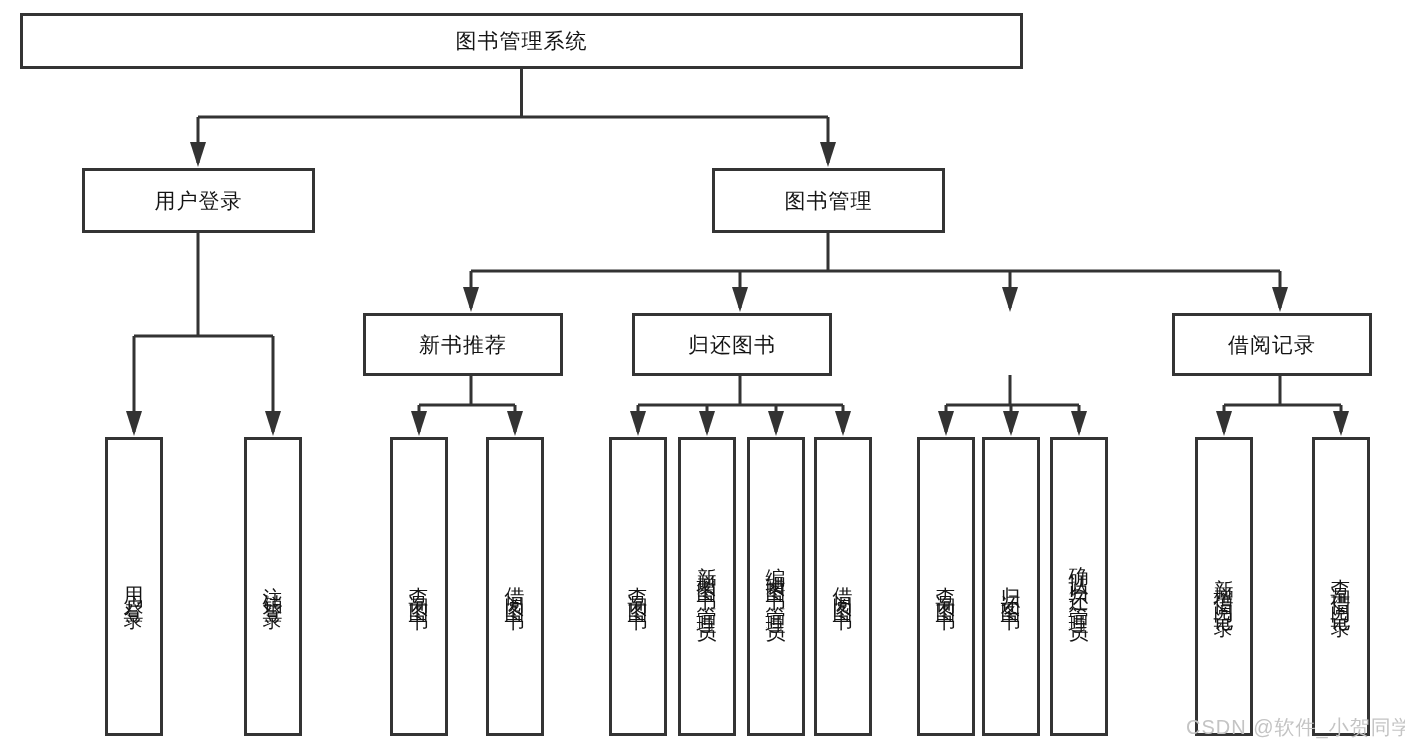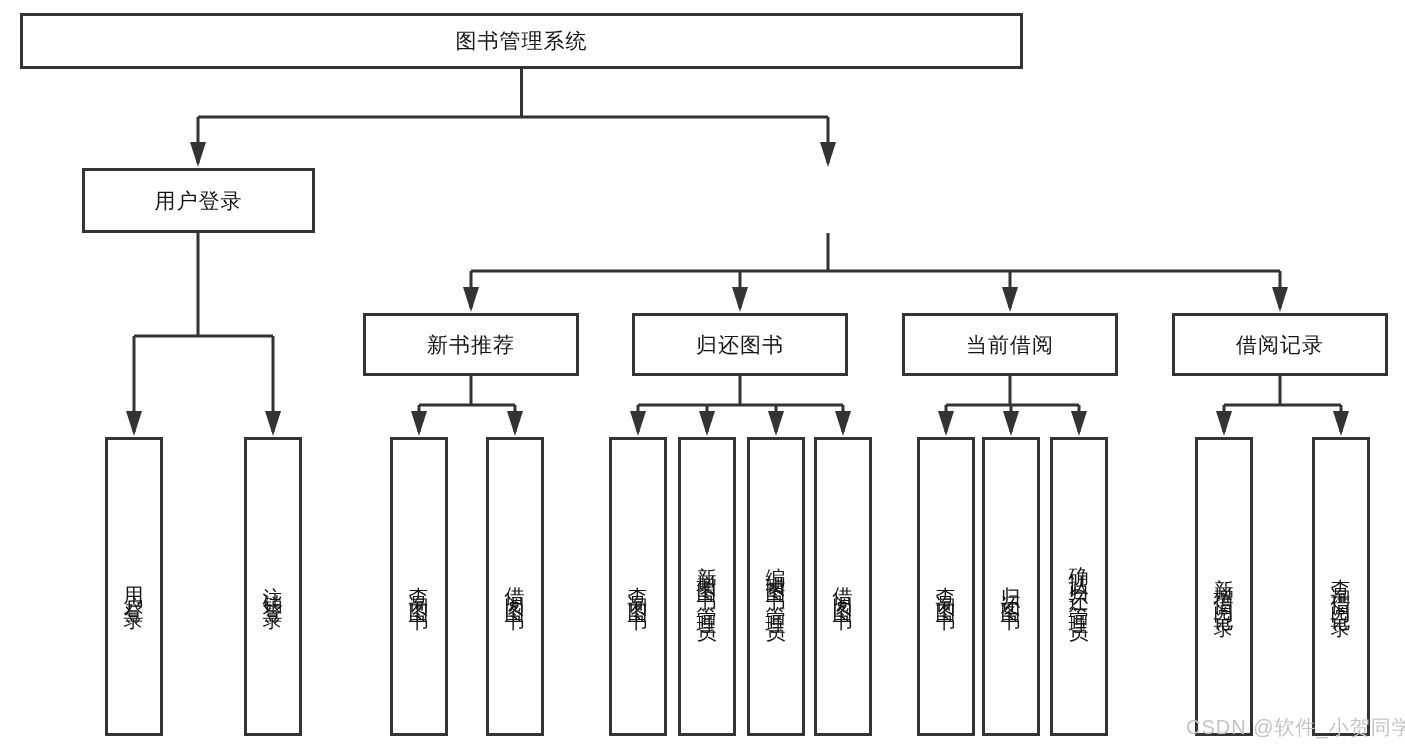--- a/index.html
+++ b/index.html
@@ -19,21 +19,21 @@
   }
   .h{font-size:21px;letter-spacing:1px;text-align:right;}
   .v span{
     writing-mode:vertical-rl;
     text-orientation:mixed;
     font-size:20px;
     letter-spacing:8px;
     line-height:1.1;
   }
   .lvl2{width:233px;height:65px;top:168px;}
-  .lvl3{width:216px;height:63px;top:313px;}
+  .lvl3{width:200px;height:63px;top:313px;}
   .leaf{width:58px;height:299px;top:437px;}
   #watermark{
     position:absolute;left:1186px;top:714px;
     font-size:20px;color:#c4c4c4;letter-spacing:1px;
     white-space:nowrap;z-index:5;
   }
 </style>
 </head>
 <body>
 
@@ -79,29 +79,29 @@
     </g>
   </svg>
 
   <div class="box h" style="left:20px;top:13px;width:1003px;height:56px">
     <span>图书管理系统</span>
   </div>
 
   <div class="box h lvl2" style="left:82px">
     <span>用户登录</span>
   </div>
+  <div class="box h lvl2" style="left:712px">
+    <span>图书管理</span>
+  </div>
 
   <div class="box h lvl3" style="left:363px">
     <span>新书推荐</span>
   </div>
   <div class="box h lvl3" style="left:632px">
     <span>归还图书</span>
-  </div>
-  <div class="box h lvl3" style="left:902px">
-    <span>当前借阅</span>
   </div>
   <div class="box h lvl3" style="left:1172px">
     <span>借阅记录</span>
   </div>
 
   <div class="box v leaf" style="left:105px">
     <span>用户登录</span>
   </div>
   <div class="box v leaf" style="left:244px">
     <span>注销登录</span>

